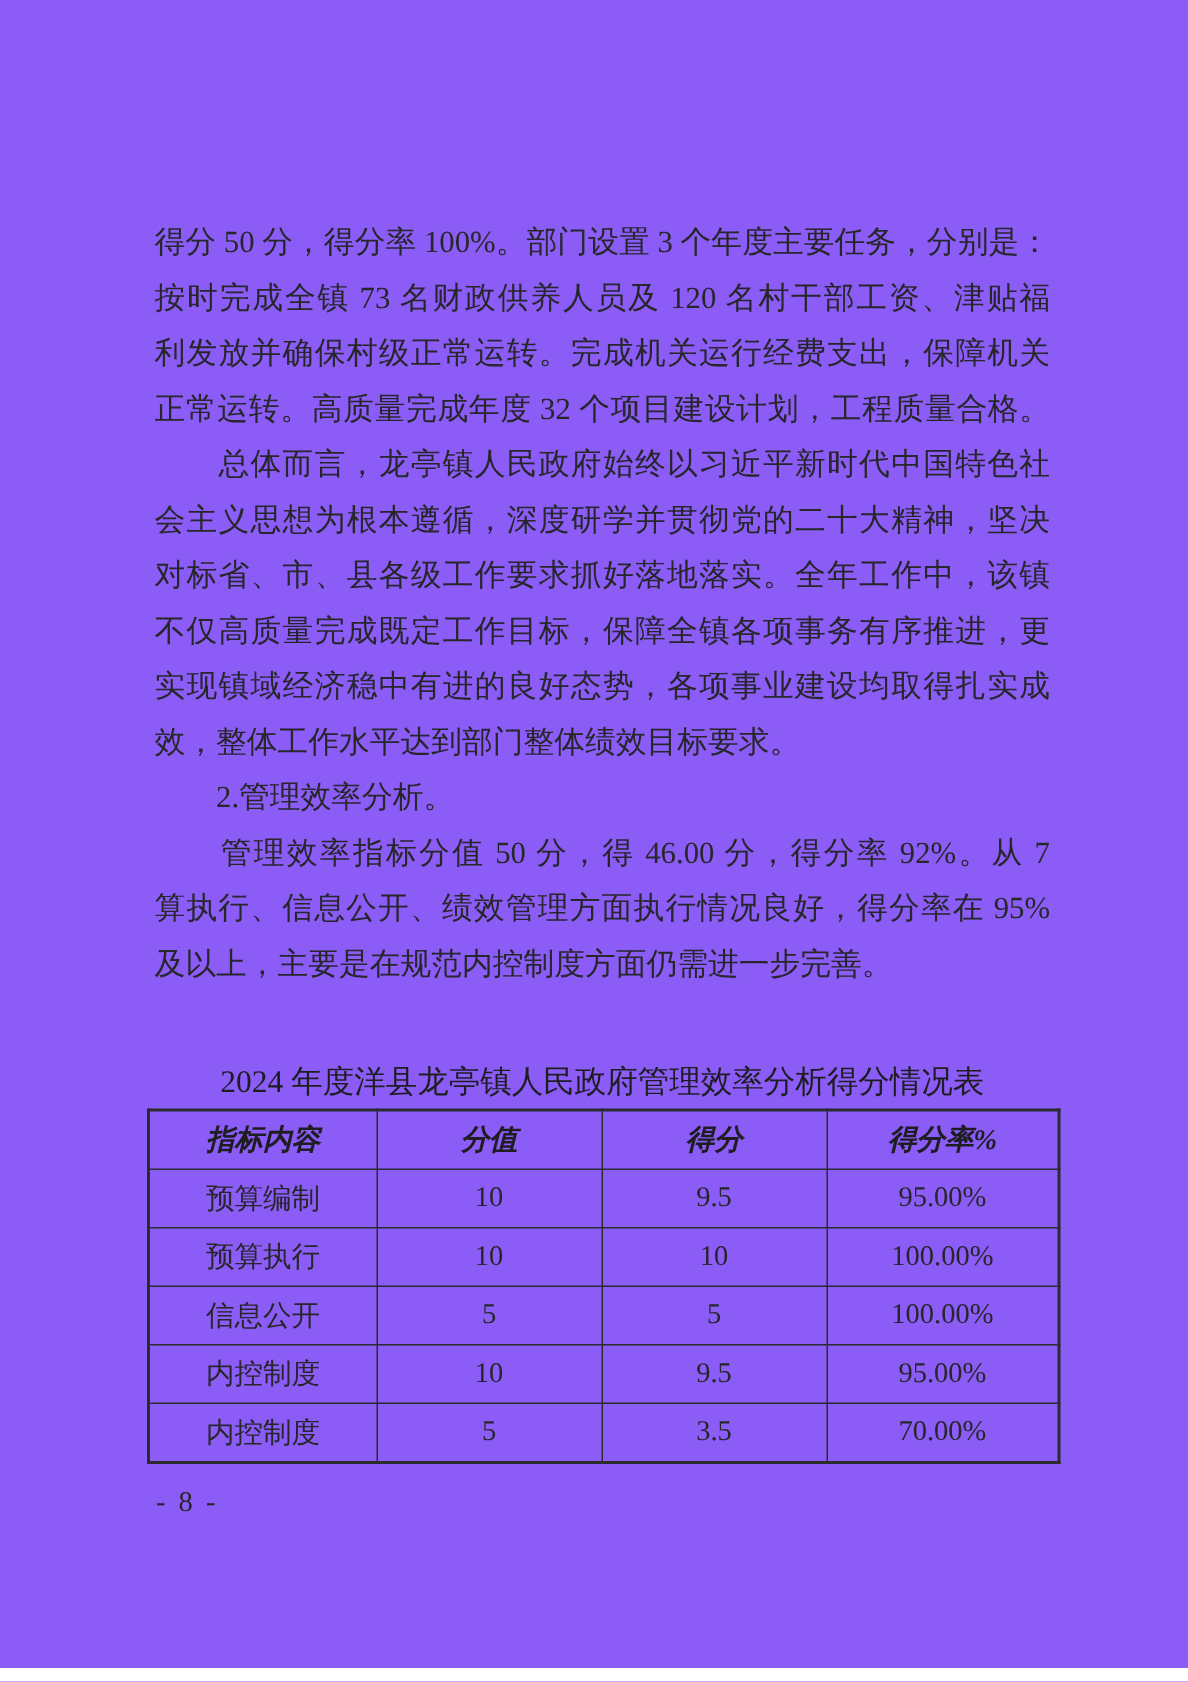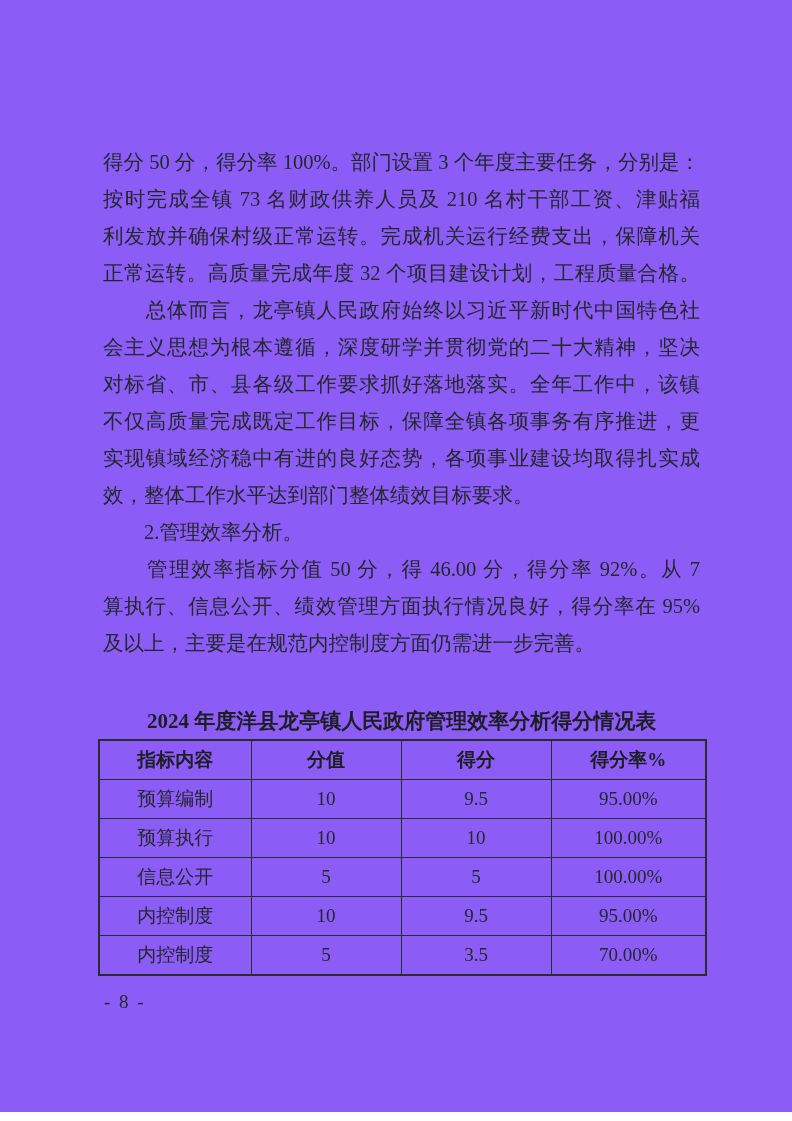--- a/index.html
+++ b/index.html
@@ -33,21 +33,21 @@
   }
   .table-title {
     position: absolute;
     left: 98px;
     top: 706px;
     width: 607px;
     height: 30px;
     line-height: 30px;
     text-align: center;
     font-size: 21px;
-    font-weight: 700;
+    font-weight: 400;
     color: #1d1d22;
     white-space: nowrap;
   }
   .score-table {
     position: absolute;
     left: 98px;
     top: 739px;
     width: 607px;
     border-collapse: collapse;
     table-layout: fixed;
@@ -59,20 +59,21 @@
     border: 1px solid #2b2b2e;
     text-align: center;
     vertical-align: middle;
     padding: 0;
     overflow: hidden;
   }
   .score-table th {
     font-weight: 700;
     height: 38px;
     color: #1d1d22;
+    font-style: italic;
   }
   .score-table td {
     height: 38px;
     font-weight: 400;
   }
   .page-number {
     position: absolute;
     left: 104px;
     top: 991px;
     font-size: 19px;
@@ -81,21 +82,21 @@
     white-space: pre;
   }
 </style>
 </head>
 <body>
 
 <div class="page">
 
   <div class="body-text">
       <div class="t-line">得分 50 分，得分率 100%。部门设置 3 个年度主要任务，分别是：</div>
-      <div class="t-line">按时完成全镇 73 名财政供养人员及 210 名村干部工资、津贴福</div>
+      <div class="t-line">按时完成全镇 73 名财政供养人员及 120 名村干部工资、津贴福</div>
       <div class="t-line">利发放并确保村级正常运转。完成机关运行经费支出，保障机关</div>
       <div class="t-line">正常运转。高质量完成年度 32 个项目建设计划，工程质量合格。</div>
       <div class="t-line">　　总体而言，龙亭镇人民政府始终以习近平新时代中国特色社</div>
       <div class="t-line">会主义思想为根本遵循，深度研学并贯彻党的二十大精神，坚决</div>
       <div class="t-line">对标省、市、县各级工作要求抓好落地落实。全年工作中，该镇</div>
       <div class="t-line">不仅高质量完成既定工作目标，保障全镇各项事务有序推进，更</div>
       <div class="t-line">实现镇域经济稳中有进的良好态势，各项事业建设均取得扎实成</div>
       <div class="t-line no-just">效，整体工作水平达到部门整体绩效目标要求。</div>
       <div class="t-line no-just">　　2.管理效率分析。</div>
       <div class="t-line">　　管理效率指标分值 50 分，得 46.00 分，得分率 92%。从 7</div>

